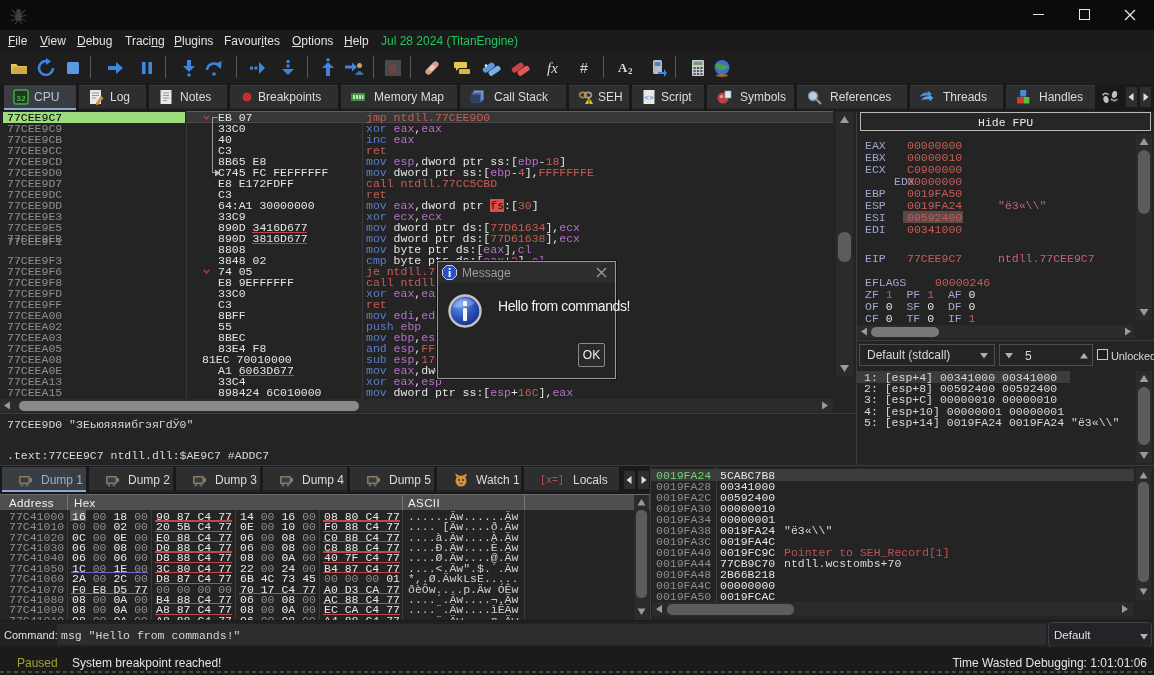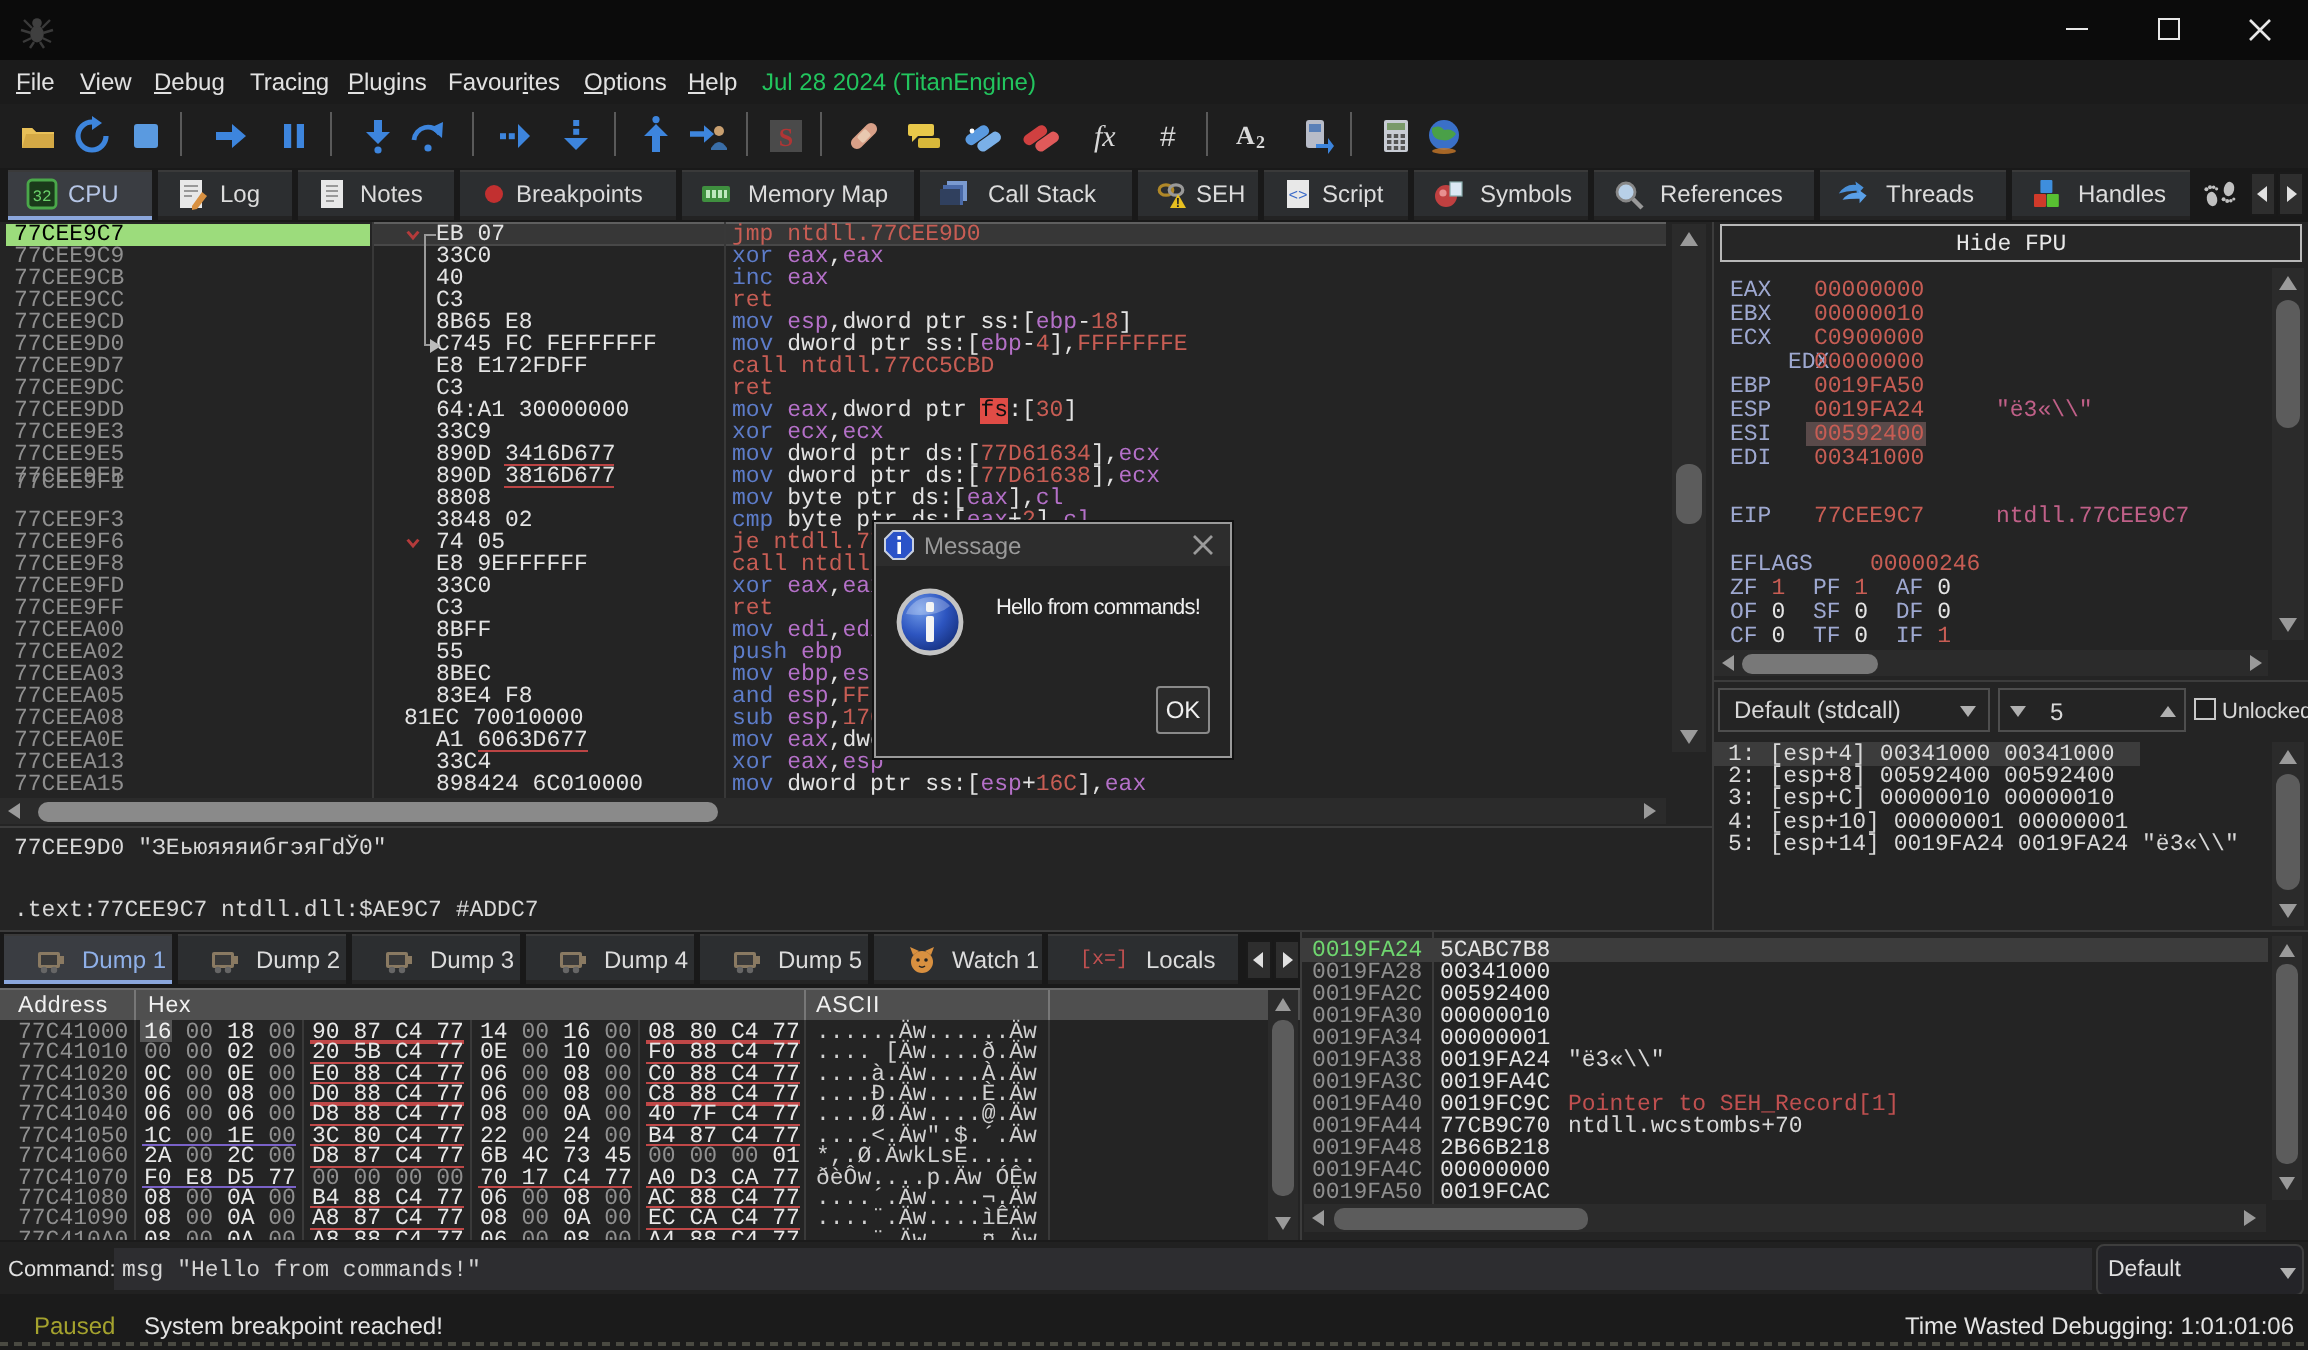--- a/index.html
+++ b/index.html
@@ -714,13 +714,13 @@
         <stop offset="0%" stop-color="#6f9ae8"></stop>
         <stop offset="55%" stop-color="#2d55c0"></stop>
         <stop offset="100%" stop-color="#16307e"></stop>
       </radialGradient>
     </defs>
     <circle cx="17" cy="17" r="15.5" fill="url(#ig)" stroke="#c4c4c4" stroke-width="2.4"></circle>
     <path d="M5 13 A13 13 0 0 1 27 9 Q20 15 5 13 Z" fill="#ffffff" opacity="0.25"></path>
     <rect x="15" y="7" width="4" height="5" rx="1" fill="#f4f4f4"></rect>
     <rect x="15" y="14" width="4" height="13" rx="1" fill="#f4f4f4"></rect>
   </svg>
-<div class="ab s" style="left:498px;top:297.5px;font-size:11px;letter-spacing:-0.4px;color:#f0f0f0">Hello from commands!</div>
+<div class="ab s" style="left:498px;top:297.5px;font-size:14px;letter-spacing:-0.4px;color:#f0f0f0">Hello from commands!</div>
 <div class="ab s" style="left:578px;top:343px;width:27px;height:24px;background:#2a2a2a;border:1px solid #8a8a8a;border-radius:2px;color:#f0f0f0;font-size:12px;text-align:center;line-height:22px">OK</div>
 </body></html>

